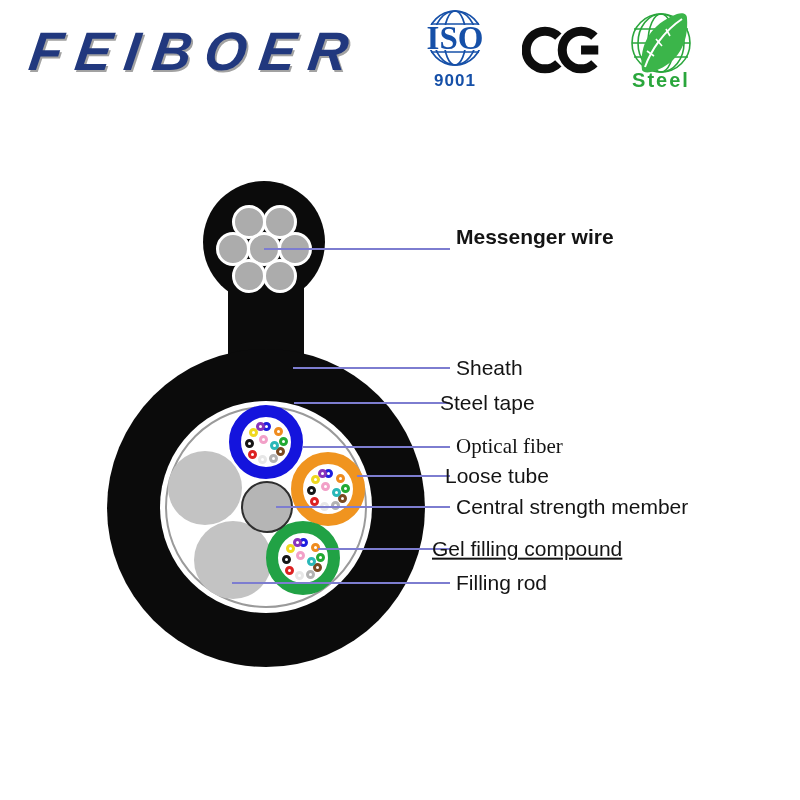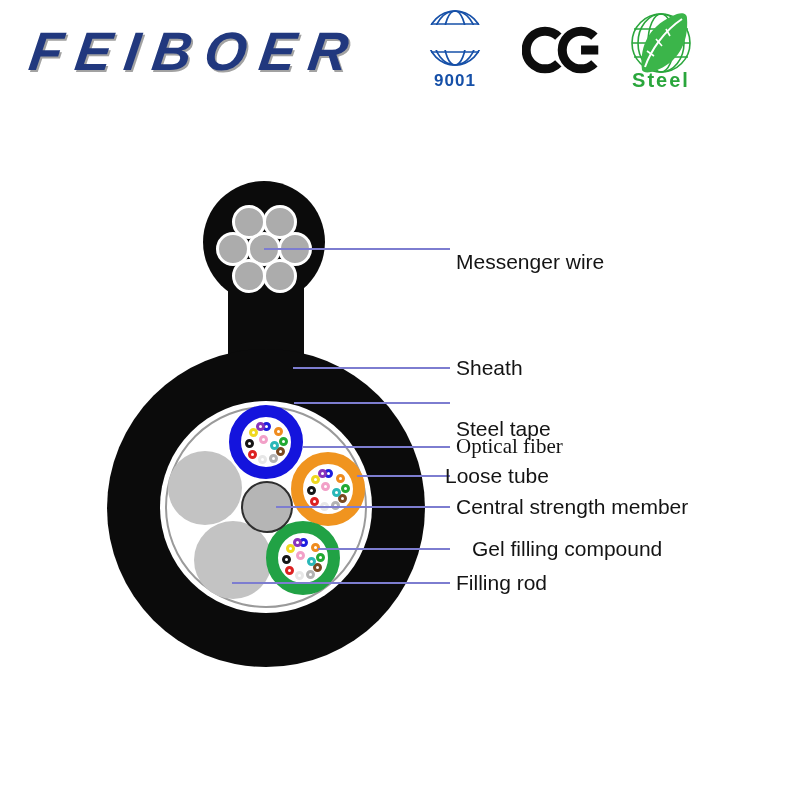--- a/index.html
+++ b/index.html
@@ -55,20 +55,21 @@
   <div class="iso-badge">
     <svg class="iso-globe" width="66" height="60" viewBox="0 0 66 60" fill="none" stroke="#1650a8" stroke-width="1.7">
       <circle cx="33" cy="30" r="27"></circle>
       <ellipse cx="33" cy="30" rx="11" ry="27"></ellipse>
       <ellipse cx="33" cy="30" rx="21" ry="27"></ellipse>
       <line x1="9" y1="16" x2="57" y2="16"></line>
       <line x1="6" y1="30" x2="60" y2="30"></line>
       <line x1="9" y1="44" x2="57" y2="44"></line>
       <rect x="0" y="17" width="66" height="25" fill="#fff" stroke="none"></rect>
     </svg>
+    <div class="iso-word">ISO</div>
     <div class="iso-9001">9001</div>
   </div>
 
   <div class="ce-badge" aria-label="CE">
     <svg width="82" height="60" viewBox="0 0 100 62" fill="none" stroke="#0d0d0d" stroke-width="11">
       <path d="M 44.3 14.7 A 23 23 0 1 0 44.3 47.3"></path>
       <path d="M 88.3 14.7 A 23 23 0 1 0 88.3 47.3"></path>
       <line x1="72" y1="31" x2="93" y2="31"></line>
     </svg>
   </div>
@@ -140,28 +141,28 @@
     <div class="fiber" style="left: 295.5px; top: 550.5px; border-color: rgb(242, 160, 200);"></div>
     <div class="fiber" style="left: 306.5px; top: 556.5px; border-color: rgb(42, 184, 184);"></div>
     <div class="wire" style="left: 247px; top: 232px;"></div>
     <div class="wire" style="left: 278px; top: 232px;"></div>
     <div class="wire" style="left: 262.5px; top: 205.153px;"></div>
     <div class="wire" style="left: 231.5px; top: 205.153px;"></div>
     <div class="wire" style="left: 216px; top: 232px;"></div>
     <div class="wire" style="left: 231.5px; top: 258.847px;"></div>
     <div class="wire" style="left: 262.5px; top: 258.847px;"></div>
     <div class="leader" style="left: 264px; top: 248px; width: 186px; background: rgb(125, 125, 208);"></div>
-    <div class="lbl" style="left: 456px; top: 262px;">Messenger wire</div>
+    <div class="lbl" style="left: 456px; top: 237px; font-weight: bold;">Messenger wire</div>
     <div class="leader" style="left: 293px; top: 367px; width: 157px; background: rgb(125, 125, 208);"></div>
     <div class="lbl" style="left: 456px; top: 368px;">Sheath</div>
     <div class="leader" style="left: 294px; top: 402px; width: 156px; background: rgb(125, 125, 208);"></div>
-    <div class="lbl" style="left: 456px; top: 403px; margin-top: 26px;">Steel tape</div>
+    <div class="lbl" style="left: 440px; top: 403px;">Steel tape</div>
     <div class="leader" style="left: 303px; top: 446px; width: 147px; background: rgb(125, 125, 208);"></div>
     <div class="lbl" style="left: 456px; top: 447px; font-family: Liberation Serif, serif;">Optical fiber</div>
     <div class="leader" style="left: 357px; top: 475px; width: 93px; background: rgb(125, 125, 208);"></div>
     <div class="lbl" style="left: 445px; top: 476px;">Loose tube</div>
     <div class="leader" style="left: 276px; top: 506px; width: 174px; background: rgb(125, 125, 208);"></div>
     <div class="lbl" style="left: 456px; top: 507px;">Central strength member</div>
     <div class="leader" style="left: 318px; top: 548px; width: 132px; background: rgb(125, 125, 208);"></div>
-    <div class="lbl" style="left: 472px; top: 549px;">Gel filling compound</div>
+    <div class="lbl" style="left: 432px; top: 549px; text-decoration: underline;">Gel filling compound</div>
     <div class="leader" style="left: 232px; top: 582px; width: 218px; background: rgb(125, 125, 208);"></div>
     <div class="lbl" style="left: 456px; top: 583px; text-align: right;">Filling rod</div>
   </div>
 
 </body></html>

